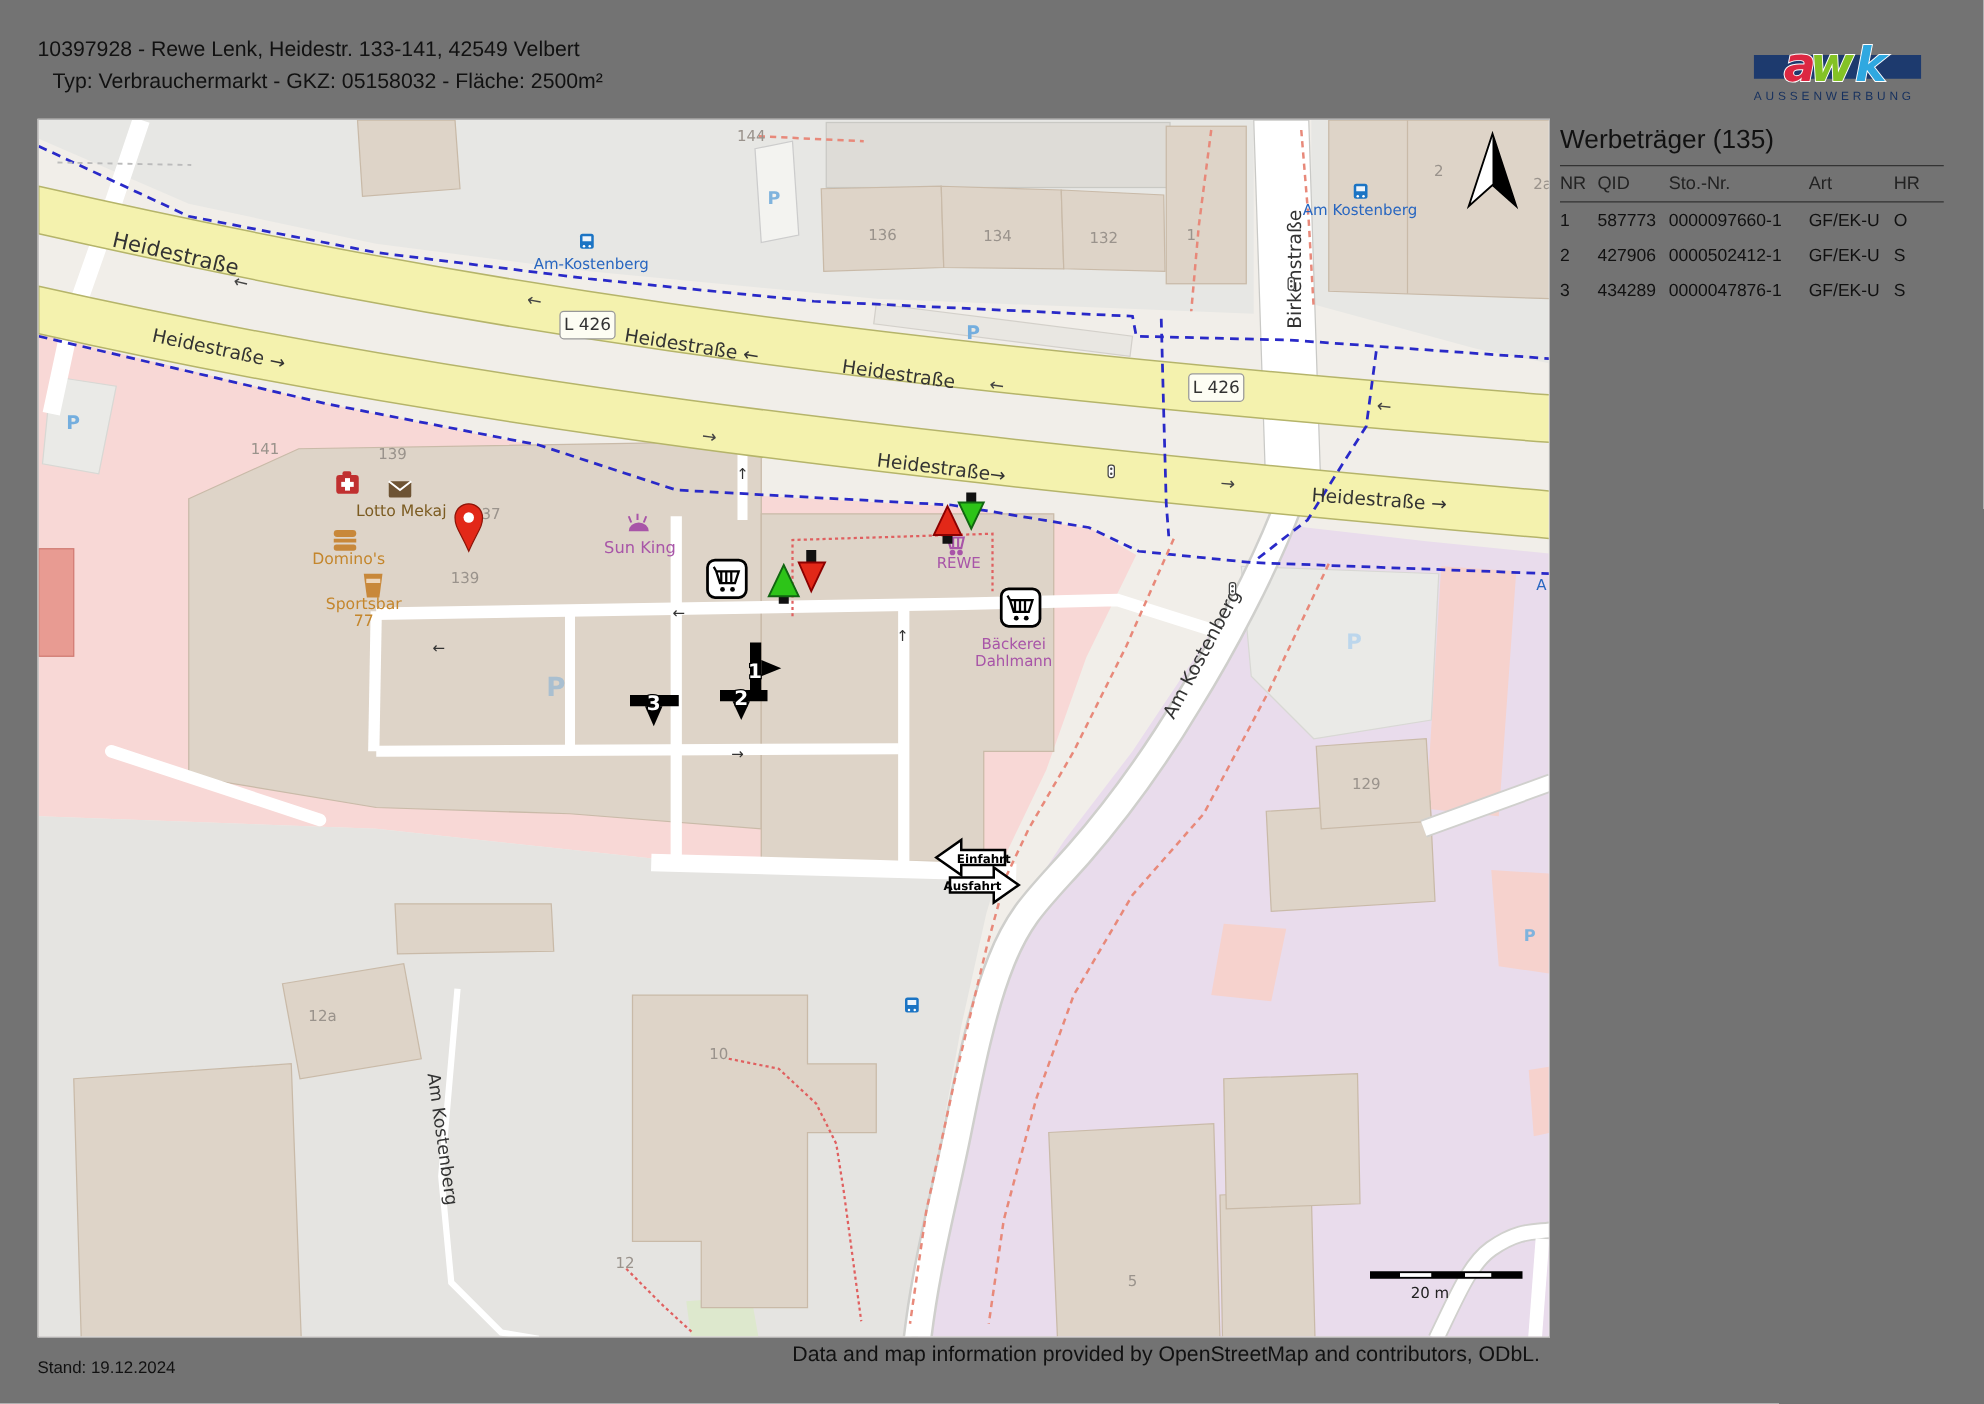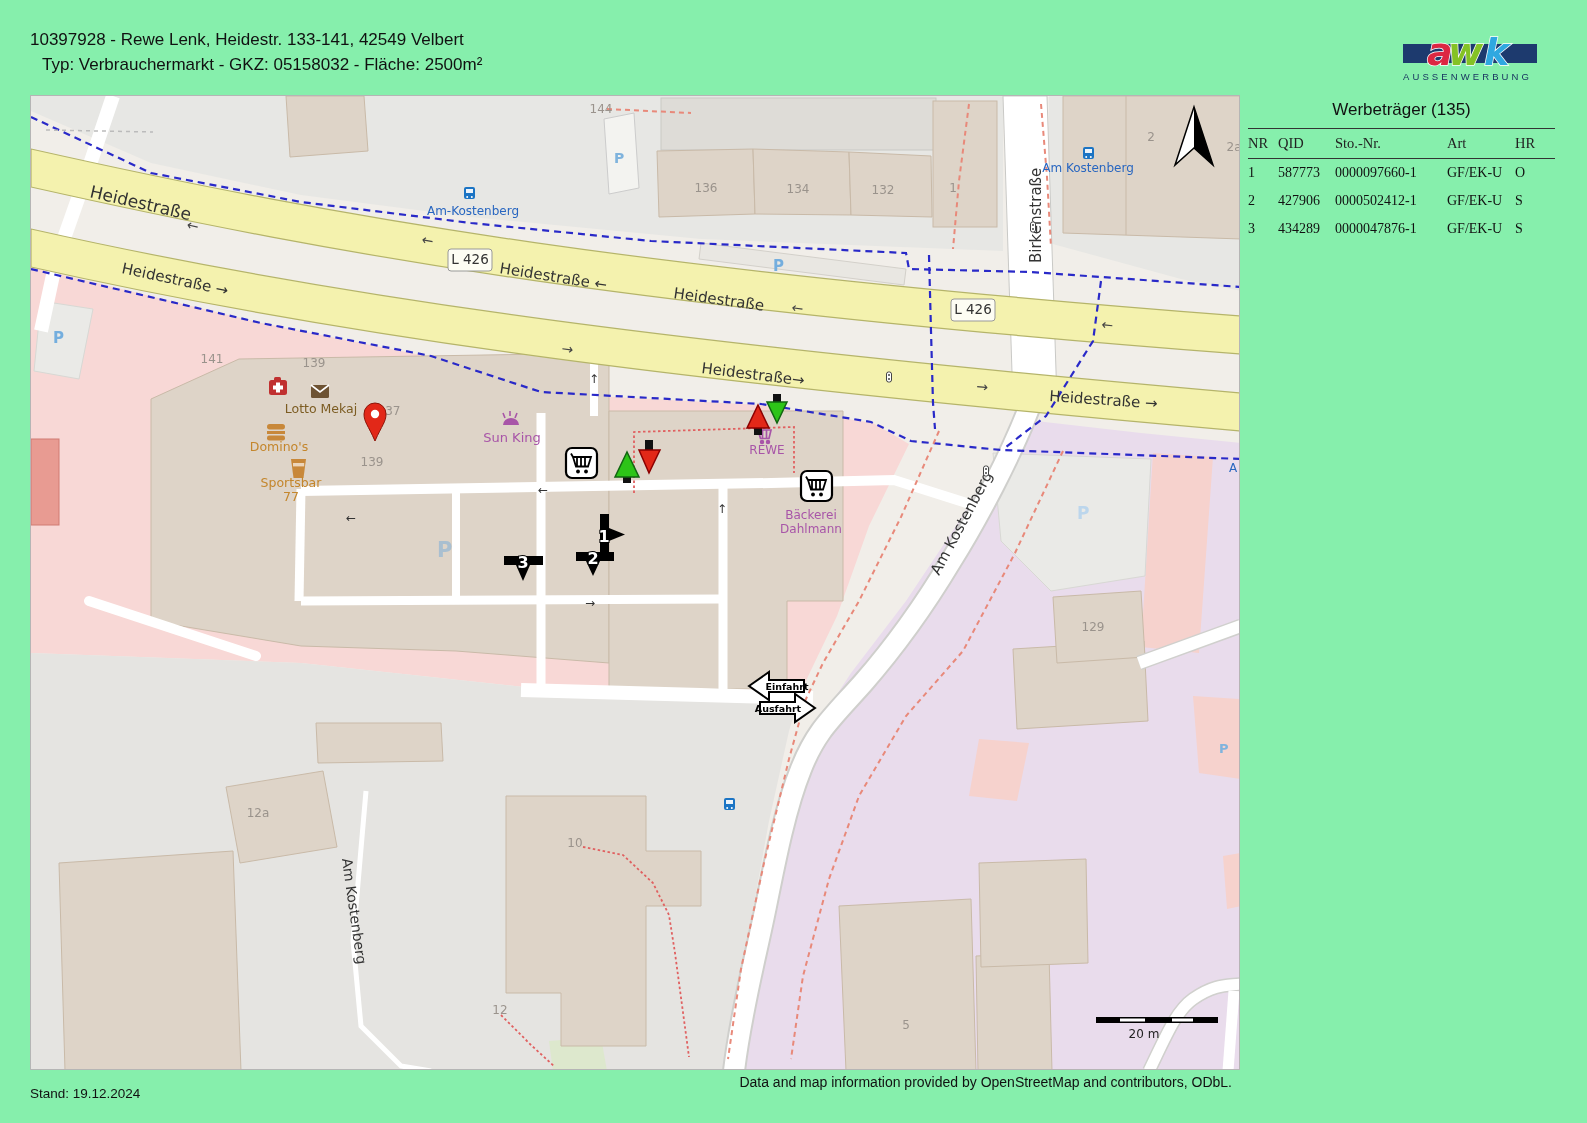--- a/index.html
+++ b/index.html
@@ -1,28 +1,28 @@
 <!DOCTYPE html>
 <html><head>
 <meta charset="utf-8">
 <style>
   html,body{margin:0;padding:0;background:#fff;}
-  #page{position:relative;width:1587px;height:1123px;background:#86efac;overflow:hidden;
+  #page{position:relative;width:1587px;height:1123px;background:#737373;overflow:hidden;
         font-family:"Liberation Sans", sans-serif;color:#111;}
   .abs{position:absolute;}
   #header-line1{left:30px;top:30px;font-size:17px;}
   #header-line2{left:42px;top:55px;font-size:17px;}
   #map-frame{left:30px;top:95px;width:1210px;height:975px;border:1px solid #b5b5b5;box-sizing:border-box;background:#f1eee9;}
   #map-frame svg{display:block;font-family:"DejaVu Sans", sans-serif;}
   #sidebar{left:1248px;top:100px;width:307px;}
-  #sidebar-title{font-size:17px;padding-bottom:8px;border-bottom:1.5px solid #333;text-align:center;}
-  .tbl-row{display:grid;grid-template-columns:30px 57px 112px 68px 40px;font-size:14px;padding:6px 0;font-family:Liberation Serif, serif;}
+  #sidebar-title{font-size:21px;padding-bottom:8px;border-bottom:1.5px solid #333;}
+  .tbl-row{display:grid;grid-template-columns:30px 57px 112px 68px 40px;font-size:14px;padding:6px 0;}
   .tbl-head{font-size:14.5px;border-bottom:1.5px solid #333;color:#222;}
   #footer-left{left:30px;top:1074px;font-size:13.5px;margin-top:12px;}
-  #footer-right{left:0;top:1074px;width:1232px;text-align:right;font-size:14px;}
+  #footer-right{left:0;top:1074px;width:1232px;text-align:right;font-size:17px;}
   #logo{left:1403px;top:24px;}
 </style>
 </head>
 <body>
 
 <div id="page">
 
   <div class="abs" id="header-line1">10397928 - Rewe Lenk, Heidestr. 133-141, 42549 Velbert</div>
   <div class="abs" id="header-line2">Typ: Verbrauchermarkt - GKZ: 05158032 - Fläche: 2500m²</div>
 

